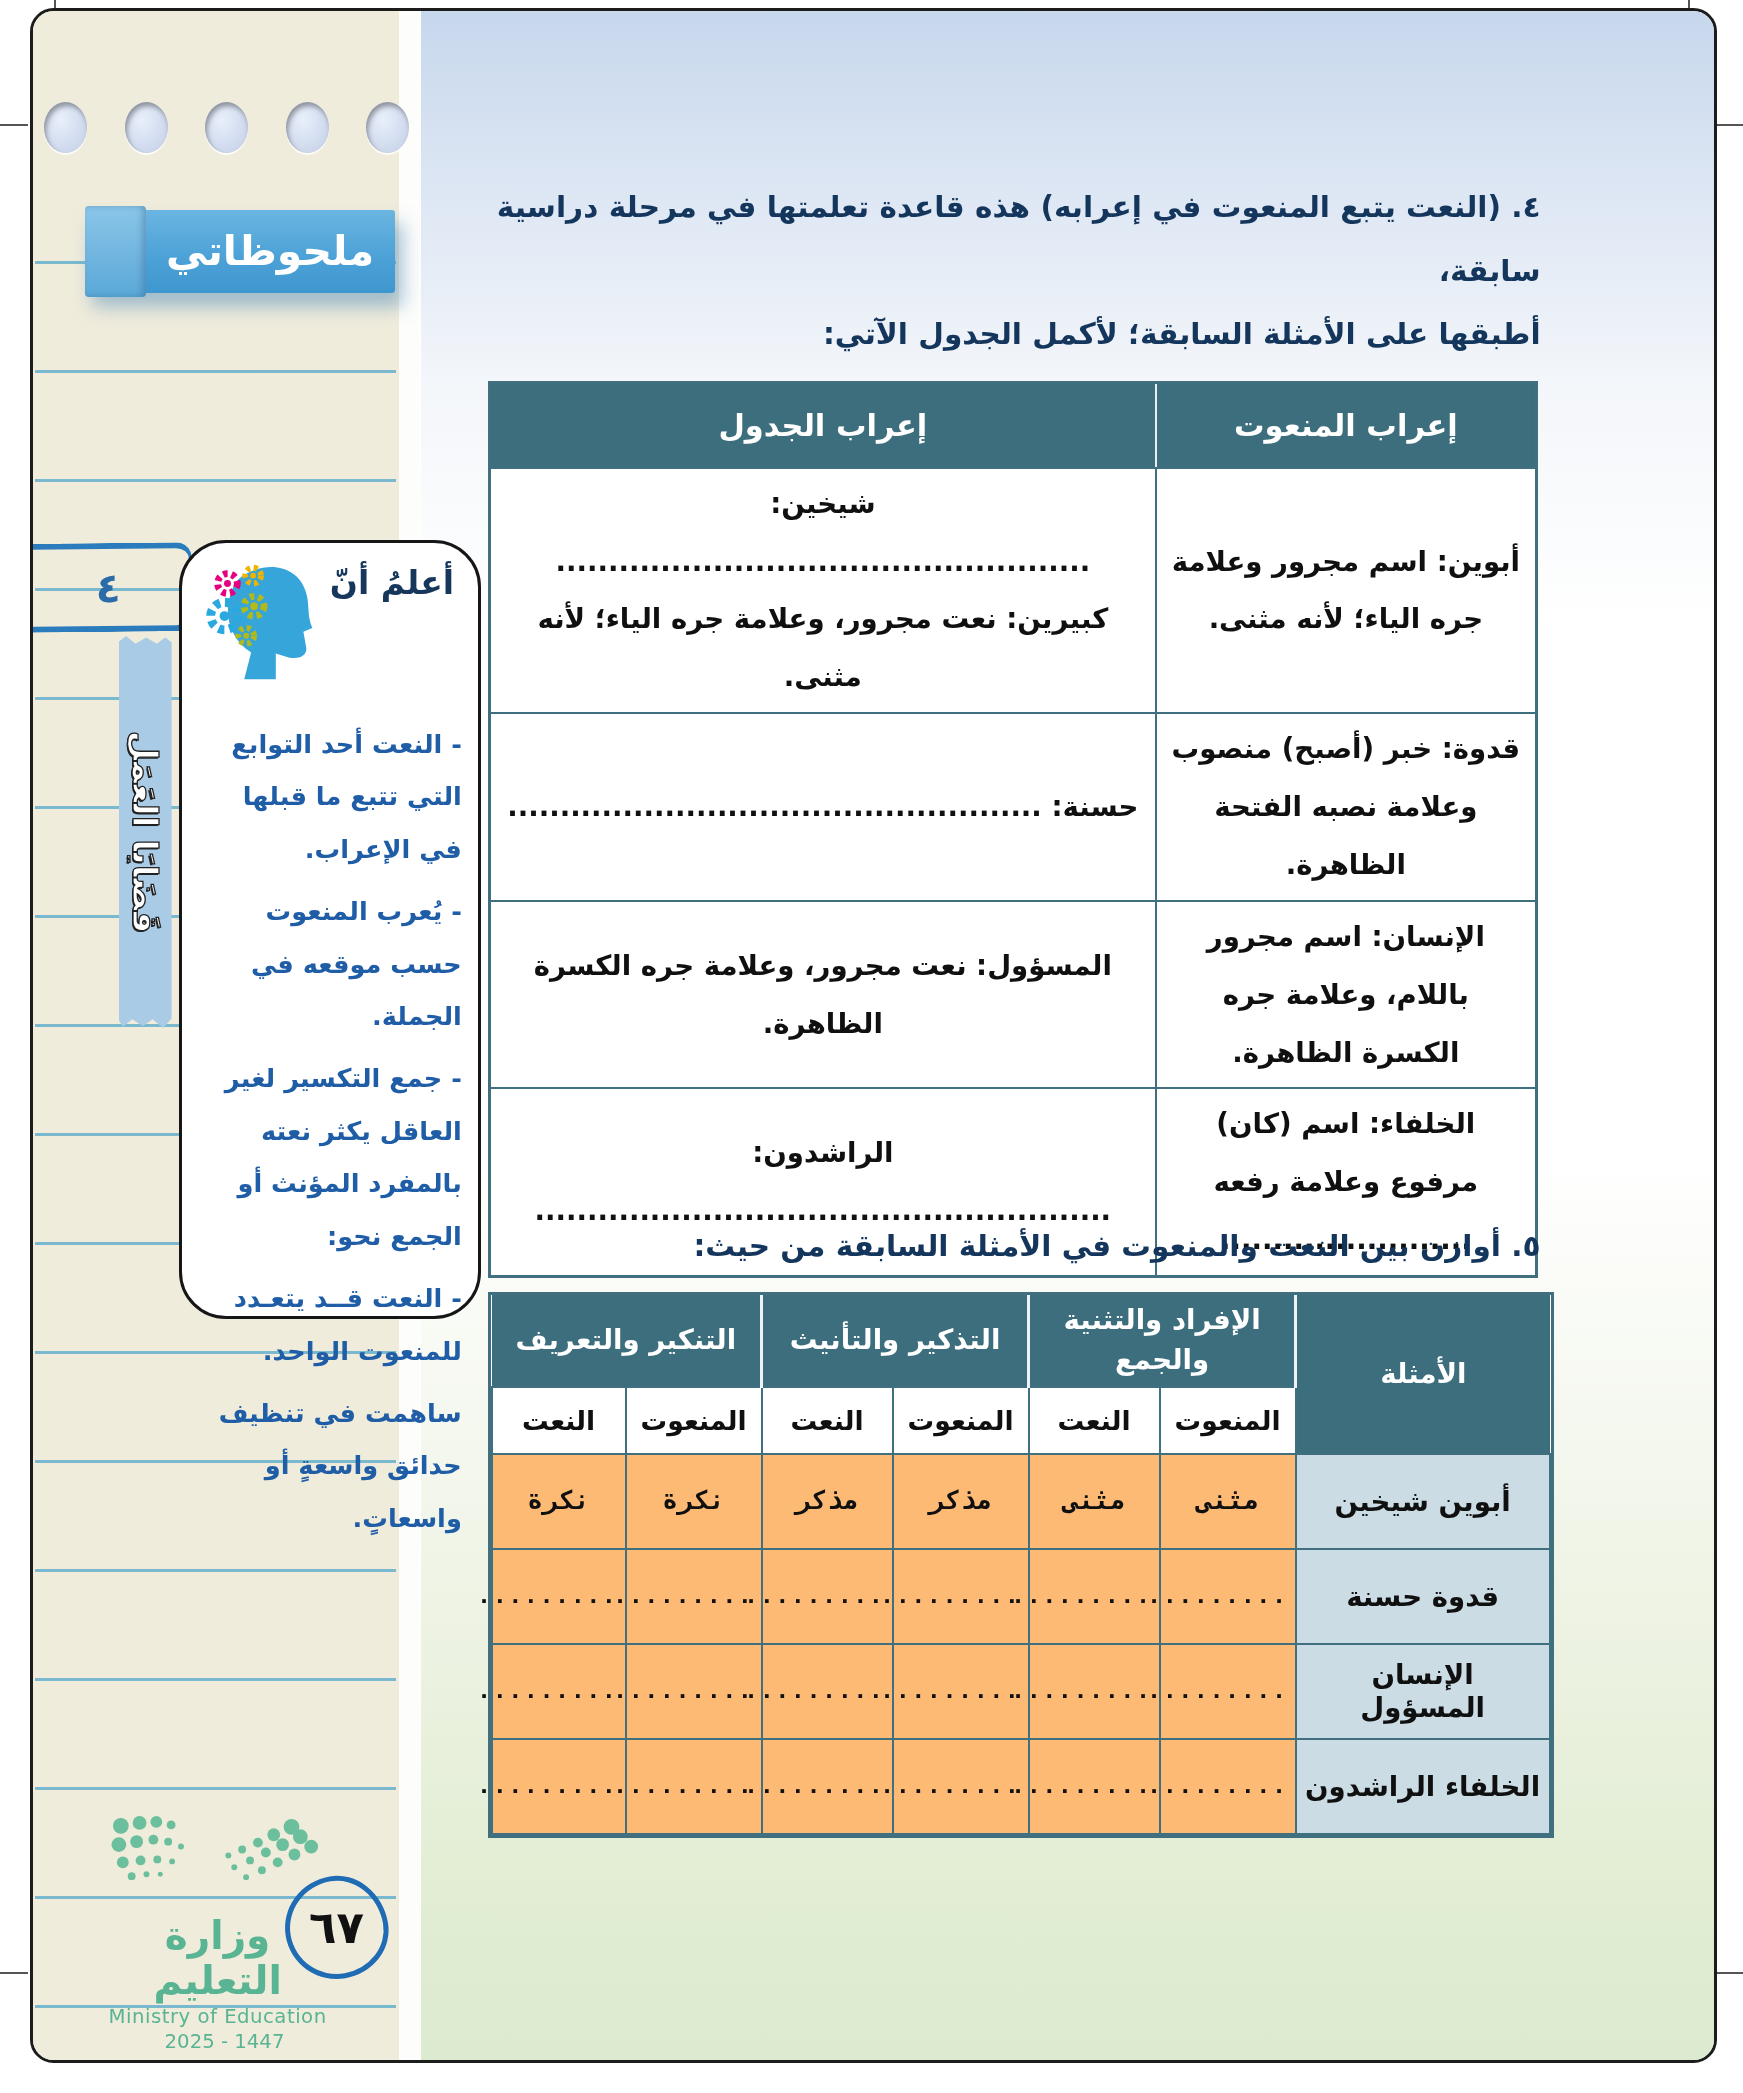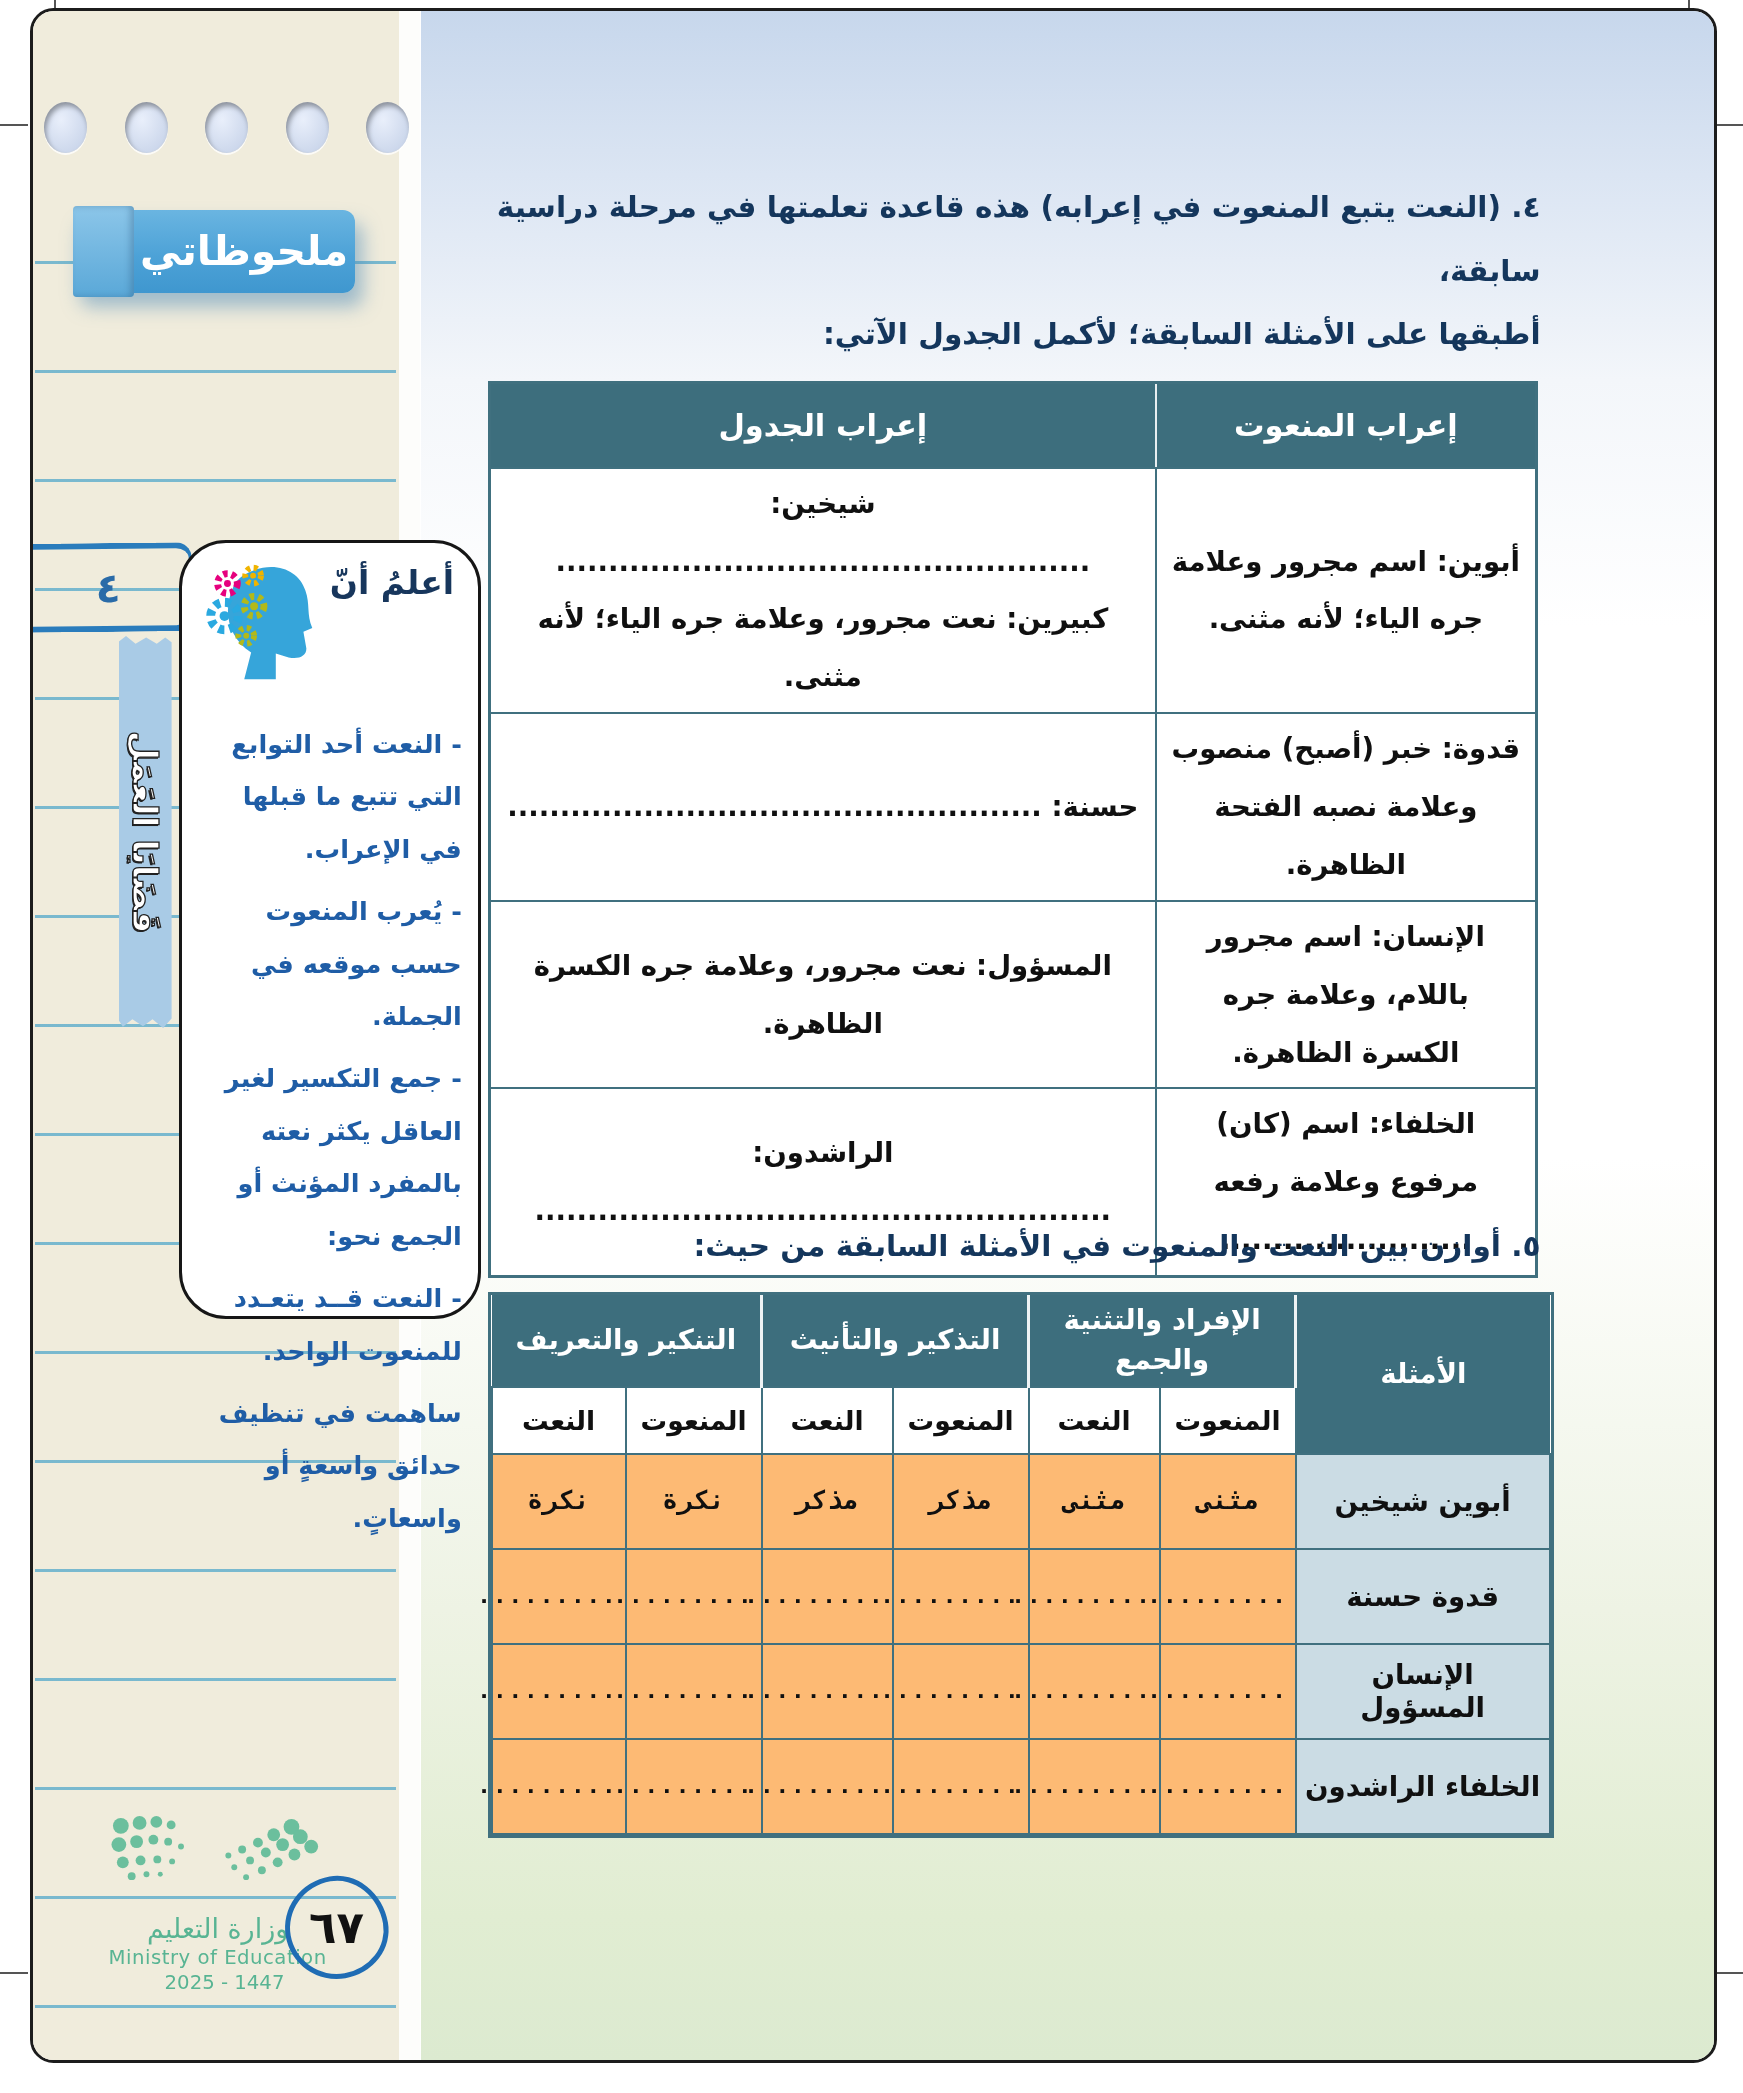--- a/index.html
+++ b/index.html
@@ -14,21 +14,21 @@
   .strip{position:absolute;left:0;top:0;bottom:0;width:366px;background:#f0ecdc;
          box-shadow:5.9px 0 9.9px -3.9px rgba(0,0,0,.28);}
   .page-edge{position:absolute;left:366px;top:0;bottom:0;width:21.7px;background:#fdfdfb;}
   .lines{position:absolute;left:2px;top:144px;width:361px;height:1860px;
          background:repeating-linear-gradient(to bottom,transparent 0px,transparent 106px,
          rgba(92,172,203,.8) 106px,rgba(92,172,203,.8) 109px);}
   .hole{position:absolute;width:43px;height:51px;border-radius:50%;
         background:radial-gradient(ellipse at 40% 35%,#e9effb 0%,#cdd8ec 70%,#c3cfe6 100%);
         box-shadow:inset 2px 3.9px 4.9px rgba(0,0,0,.35), 0 2px 0 rgba(255,255,255,.8);}
   
-  .notes-tab{position:absolute;left:40px;top:199px;width:282px;height:83px;border-radius:12px;
+  .notes-tab{position:absolute;left:52px;top:199px;width:310px;height:83px;border-radius:3px;
         background:linear-gradient(180deg,#6ab5e1 0%,#4da2d7 55%,#3f97cf 100%);
         box-shadow:7.9px 13.8px 17.7px rgba(80,140,185,.5);}
   .notes-tab .fold{position:absolute;left:0;top:-3.9px;bottom:-3.9px;width:61px;border-radius:3.9px;
         background:linear-gradient(180deg,#8cc6e9,#5aa8d8);box-shadow:inset -3.9px 0 5.9px rgba(40,90,130,.35);}
   .notes-tab .txt{position:absolute;right:0;left:61px;top:0;bottom:0;display:flex;align-items:center;justify-content:center;
         color:#fff;font-size:41px;font-weight:bold;}
   
   .sec-tab{position:absolute;left:-5.9px;top:532px;width:162px;height:77px;
         border-top:6.9px solid #2a7cbc;border-bottom:6.9px solid #2a7cbc;border-right:3.9px solid #2a7cbc;
         border-radius:0 15.8px 15.8px 0;transform:rotate(-.6deg);
@@ -72,21 +72,21 @@
   .t2{width:1058px;}
   .t2 th,.t2 td{vertical-align:middle;text-align:center;padding:2px 7.9px;}
   .t2 .gh th{background:#3d6e7d;color:#fff;font-size:27.6px;font-weight:bold;height:87px;line-height:1.45;border:0;}
   .t2 th.group{border-right:3px solid #eef3f5;}
   .t2 th.ex{border-right:0;}
   .t2 .sh th{background:#fff;color:#101010;font-size:26.6px;font-weight:bold;height:61px;border:2.5px solid #40707f;}
   .t2 tbody th.lbl{background:#cbdce4;color:#101010;font-size:27.6px;font-weight:bold;border:2.5px solid #40707f;}
   .t2 tbody td{background:#fdba74;color:#101010;font-size:26px;font-weight:bold;border:2.5px solid #40707f;height:89px;font-family:Liberation Mono, monospace;}
   
   .logo{position:absolute;left:65px;top:1803px;width:240px;text-align:center;color:#58b493;z-index:2;}
-  .logo .ar{font-size:27px;font-weight:normal;letter-spacing:1px;margin-top:17.7px;}
+  .logo .ar{font-size:39px;font-weight:bold;letter-spacing:1px;margin-top:17.7px;}
   .logo .en{font-size:19.7px;margin-top:2px;letter-spacing:0.5px;}
   .logo .yr{font-size:19.7px;margin-top:2px;text-align:center;padding-left:13.8px;}
   .pgcircle{position:absolute;left:252px;top:1865px;width:93px;height:93px;z-index:4;
         border:5.9px solid #1f6cb4;border-radius:52% 48% 50% 50% / 50% 54% 46% 50%;
         transform:rotate(-10deg);display:flex;align-items:center;justify-content:center;}
   .pgcircle span{transform:rotate(10deg);color:#111;font-size:45px;font-weight:bold;}
 </style>
 </head>
 <body>
 

